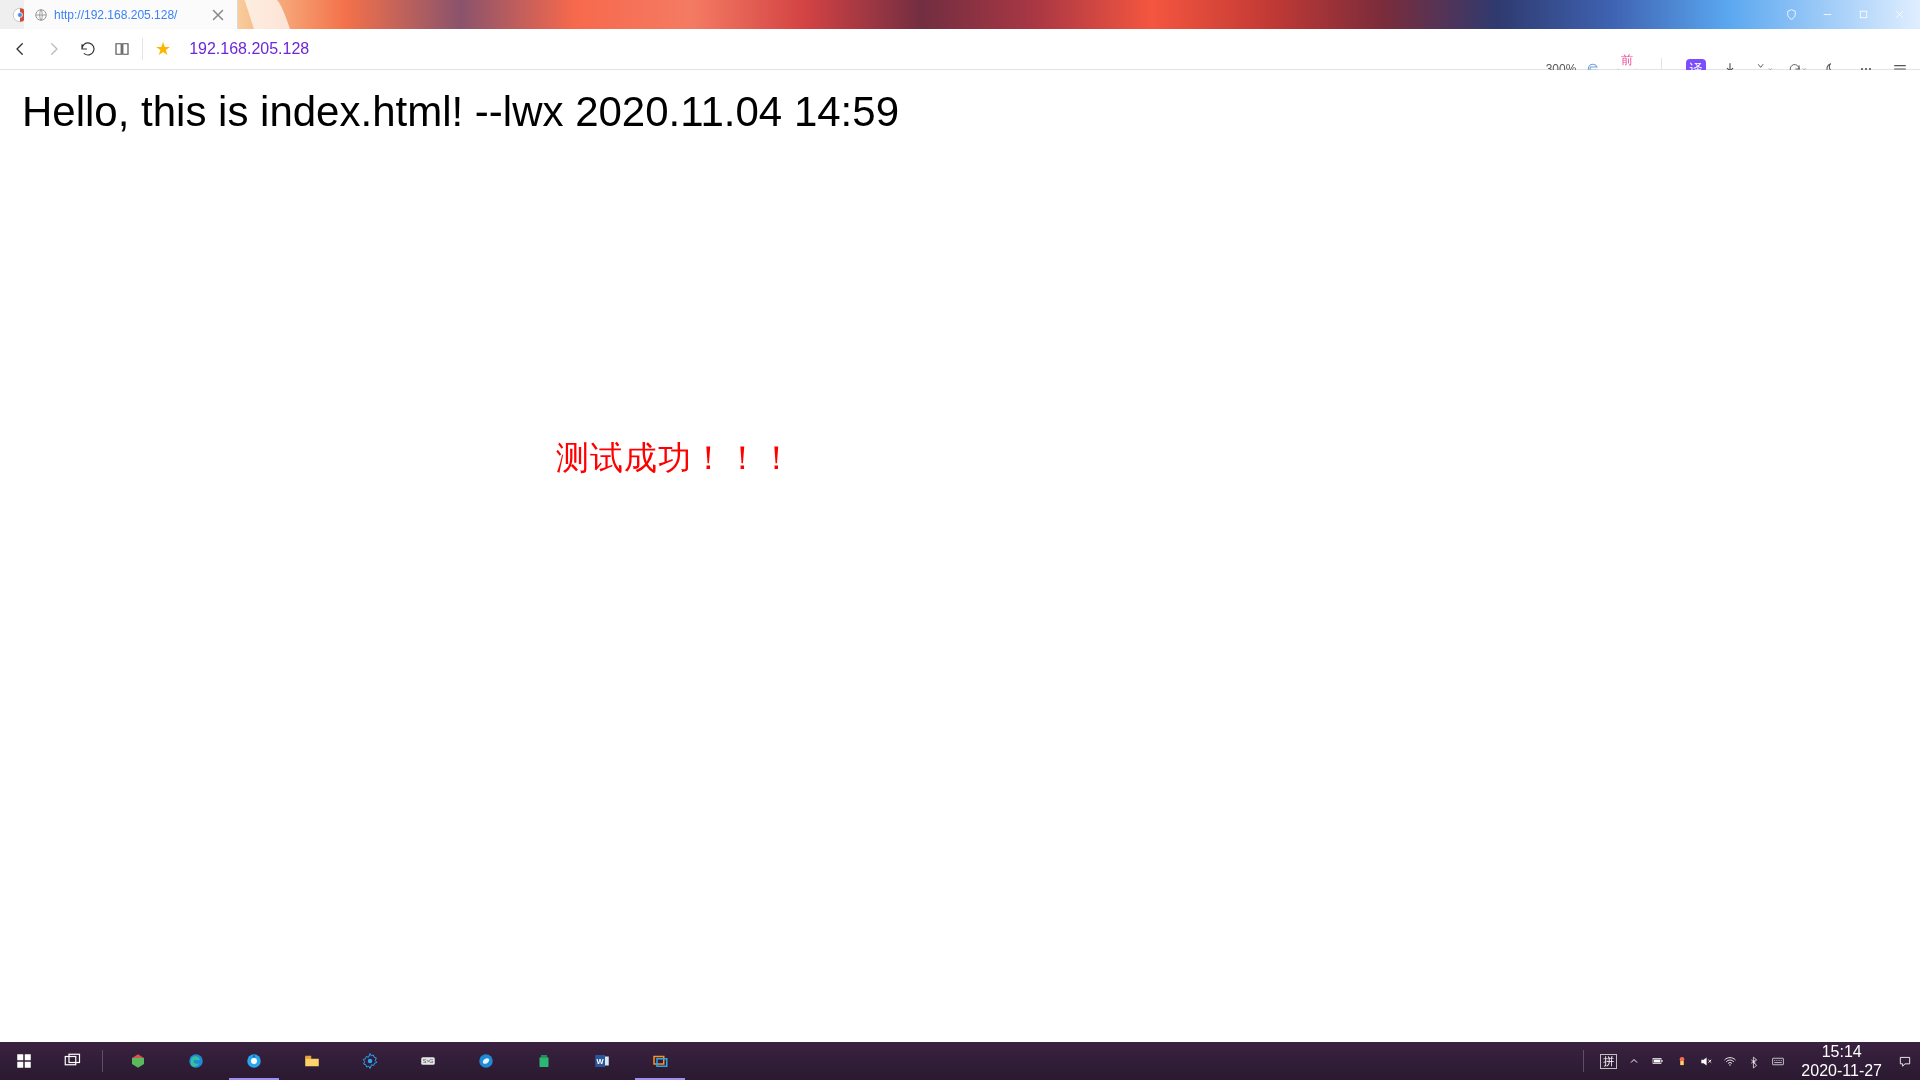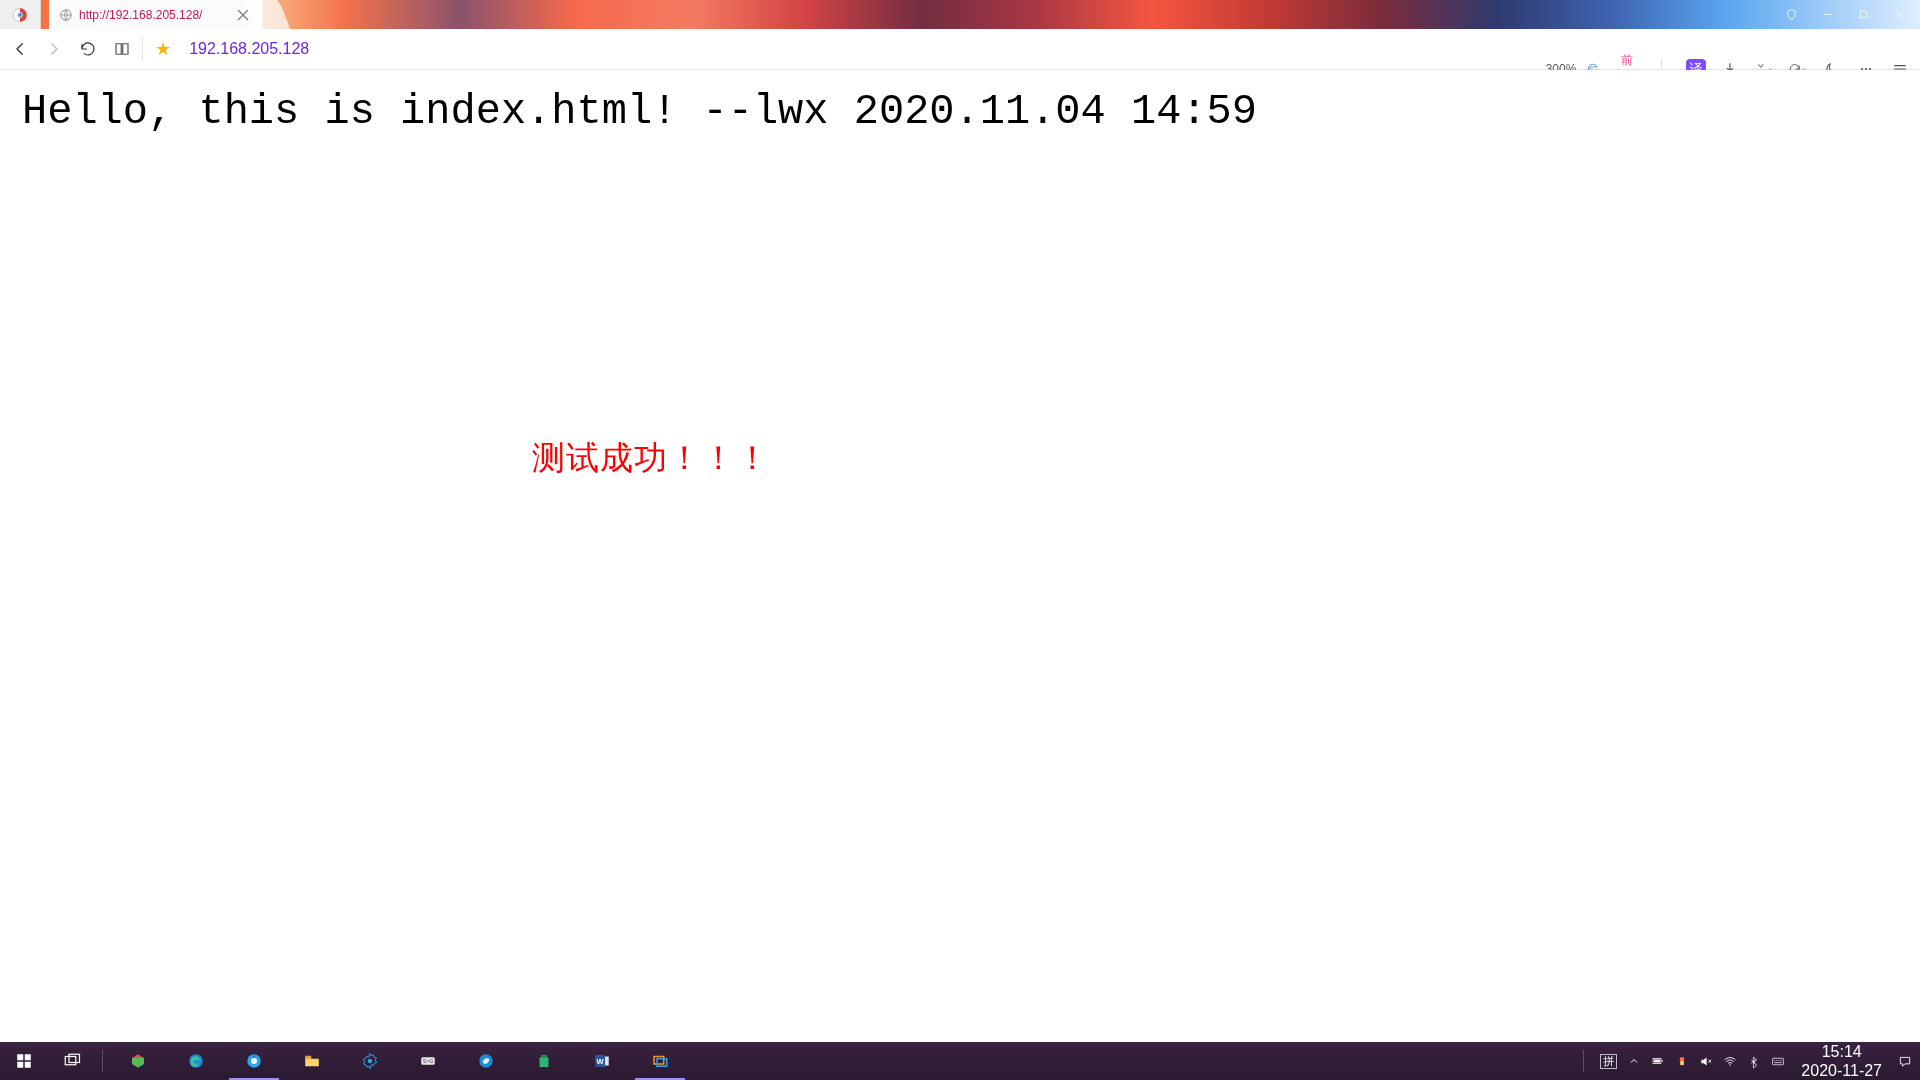--- a/index.html
+++ b/index.html
@@ -30,31 +30,31 @@
     position: absolute;
     left: 0; top: 0;
     width: 40px; height: 29px;
     background: #efefef;
     border-right: 1px solid #d7d7d7;
     display: flex; align-items: center; justify-content: center;
   }
   .tabstrip .app-icon svg { width: 18px; height: 18px; }
   .tab {
     position: absolute;
-    left: 49px; top: 0;
+    left: 24px; top: 0;
     height: 29px;
     width: 214px;
     background: #fbfbfb;
     border-right: 1px solid #d9d9d9;
     display: flex;
     align-items: center;
     padding: 4px 10px;
     box-sizing: border-box;
     font-size: 12px;
-    color: #be185d;
+    color: #3b82f6;
   }
   .tab .globe-icon {
     width: 14px; height: 14px;
     margin-right: 6px;
     flex: none;
     display: flex; align-items: center; justify-content: center;
   }
   .tab .tab-title {
     flex: 1;
     white-space: nowrap;
@@ -168,35 +168,36 @@
     color: #3b6fd6;
   }
 
   
   .page-body {
     position: absolute;
     top: 70px; left: 0; right: 0; bottom: 38px;
     background: #fff;
   }
   .page-heading {
-    font-family: Liberation Mono, monospace;
+    font-family: Liberation Sans, sans-serif;
     font-size: 42px;
     color: #000;
     margin: 18px 0 0 22px;
   }
   .page-centered {
     position: absolute;
     left: 532px;
     top: 366px; 
   }
   .page-centered span {
     font-family: "Microsoft YaHei", sans-serif;
     font-size: 33px;
     color: #ff0000;
     letter-spacing: 1px;
+    margin-left: 24px;
   }
 
   
   .taskbar {
     position: absolute;
     left: 0; right: 0; bottom: 0;
     height: 38px;
     background: linear-gradient(180deg, #3a2240 0%, #2a1930 100%);
     display: flex;
     align-items: center;

